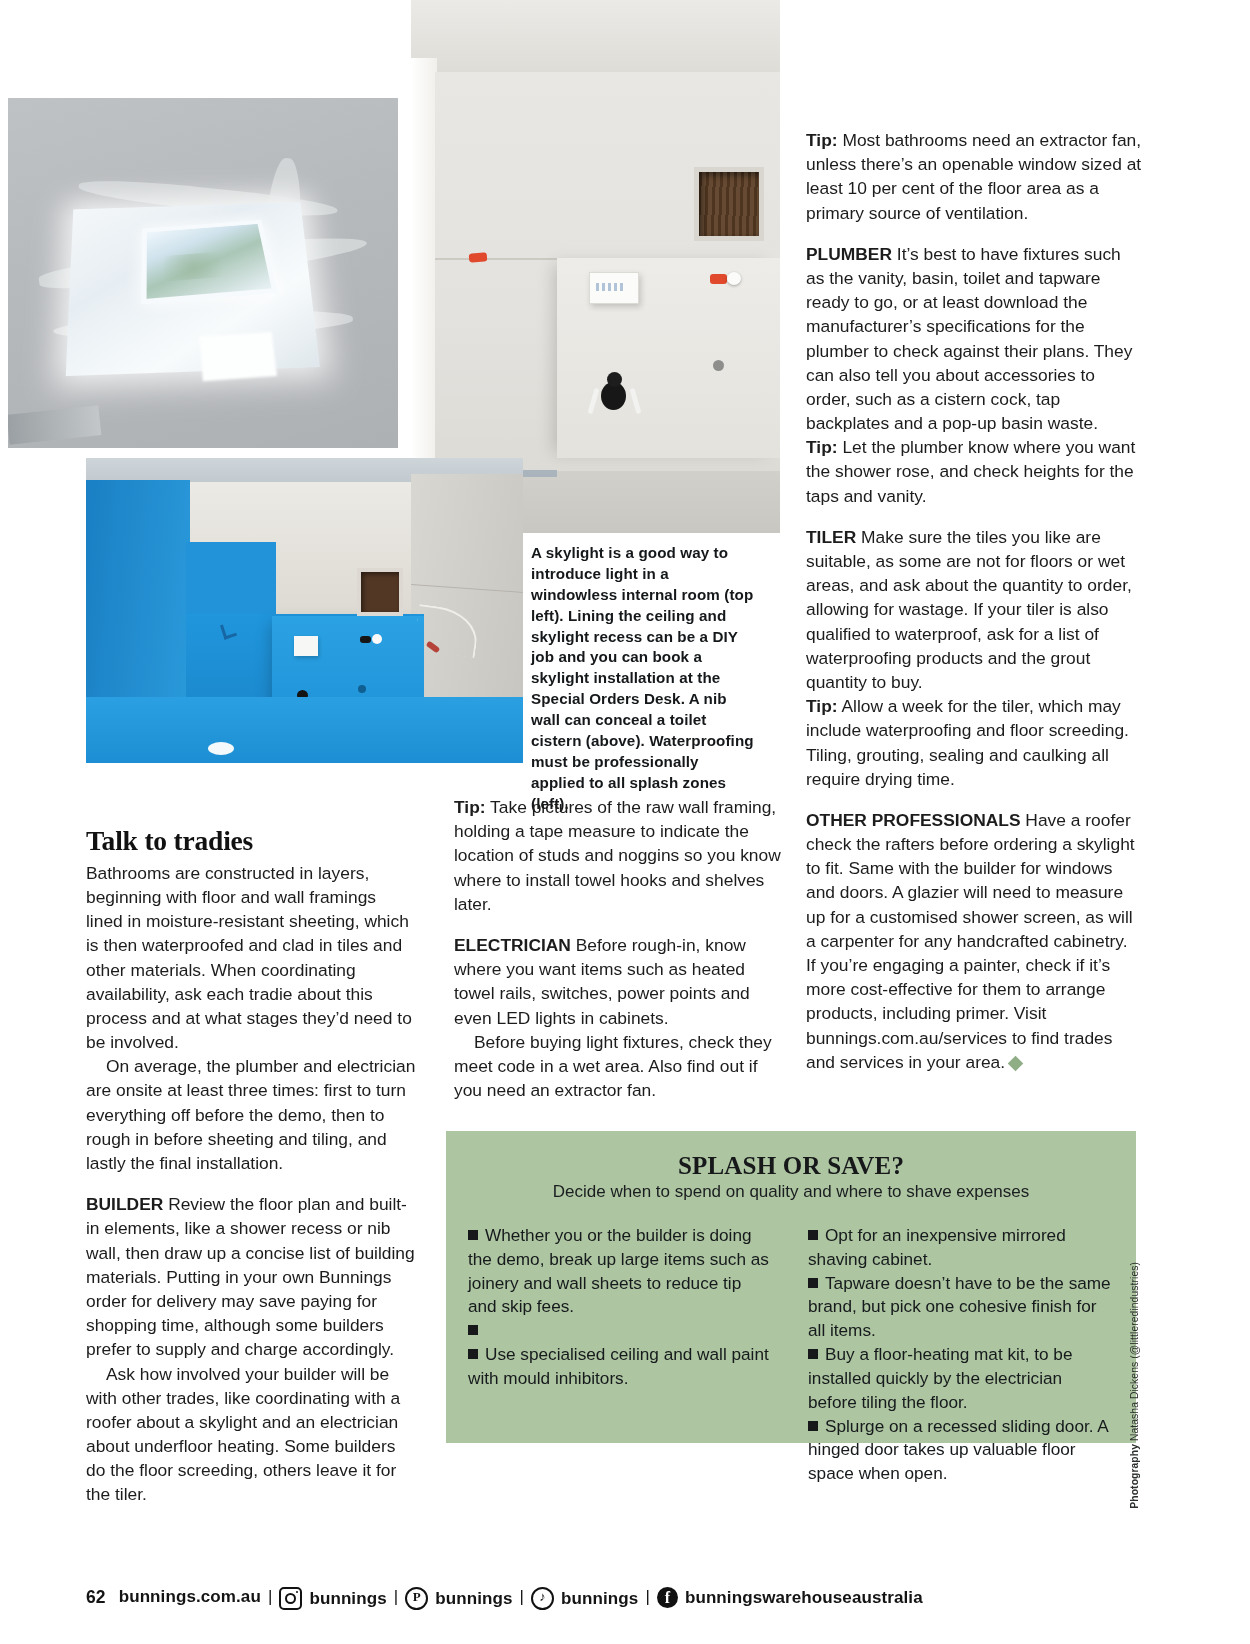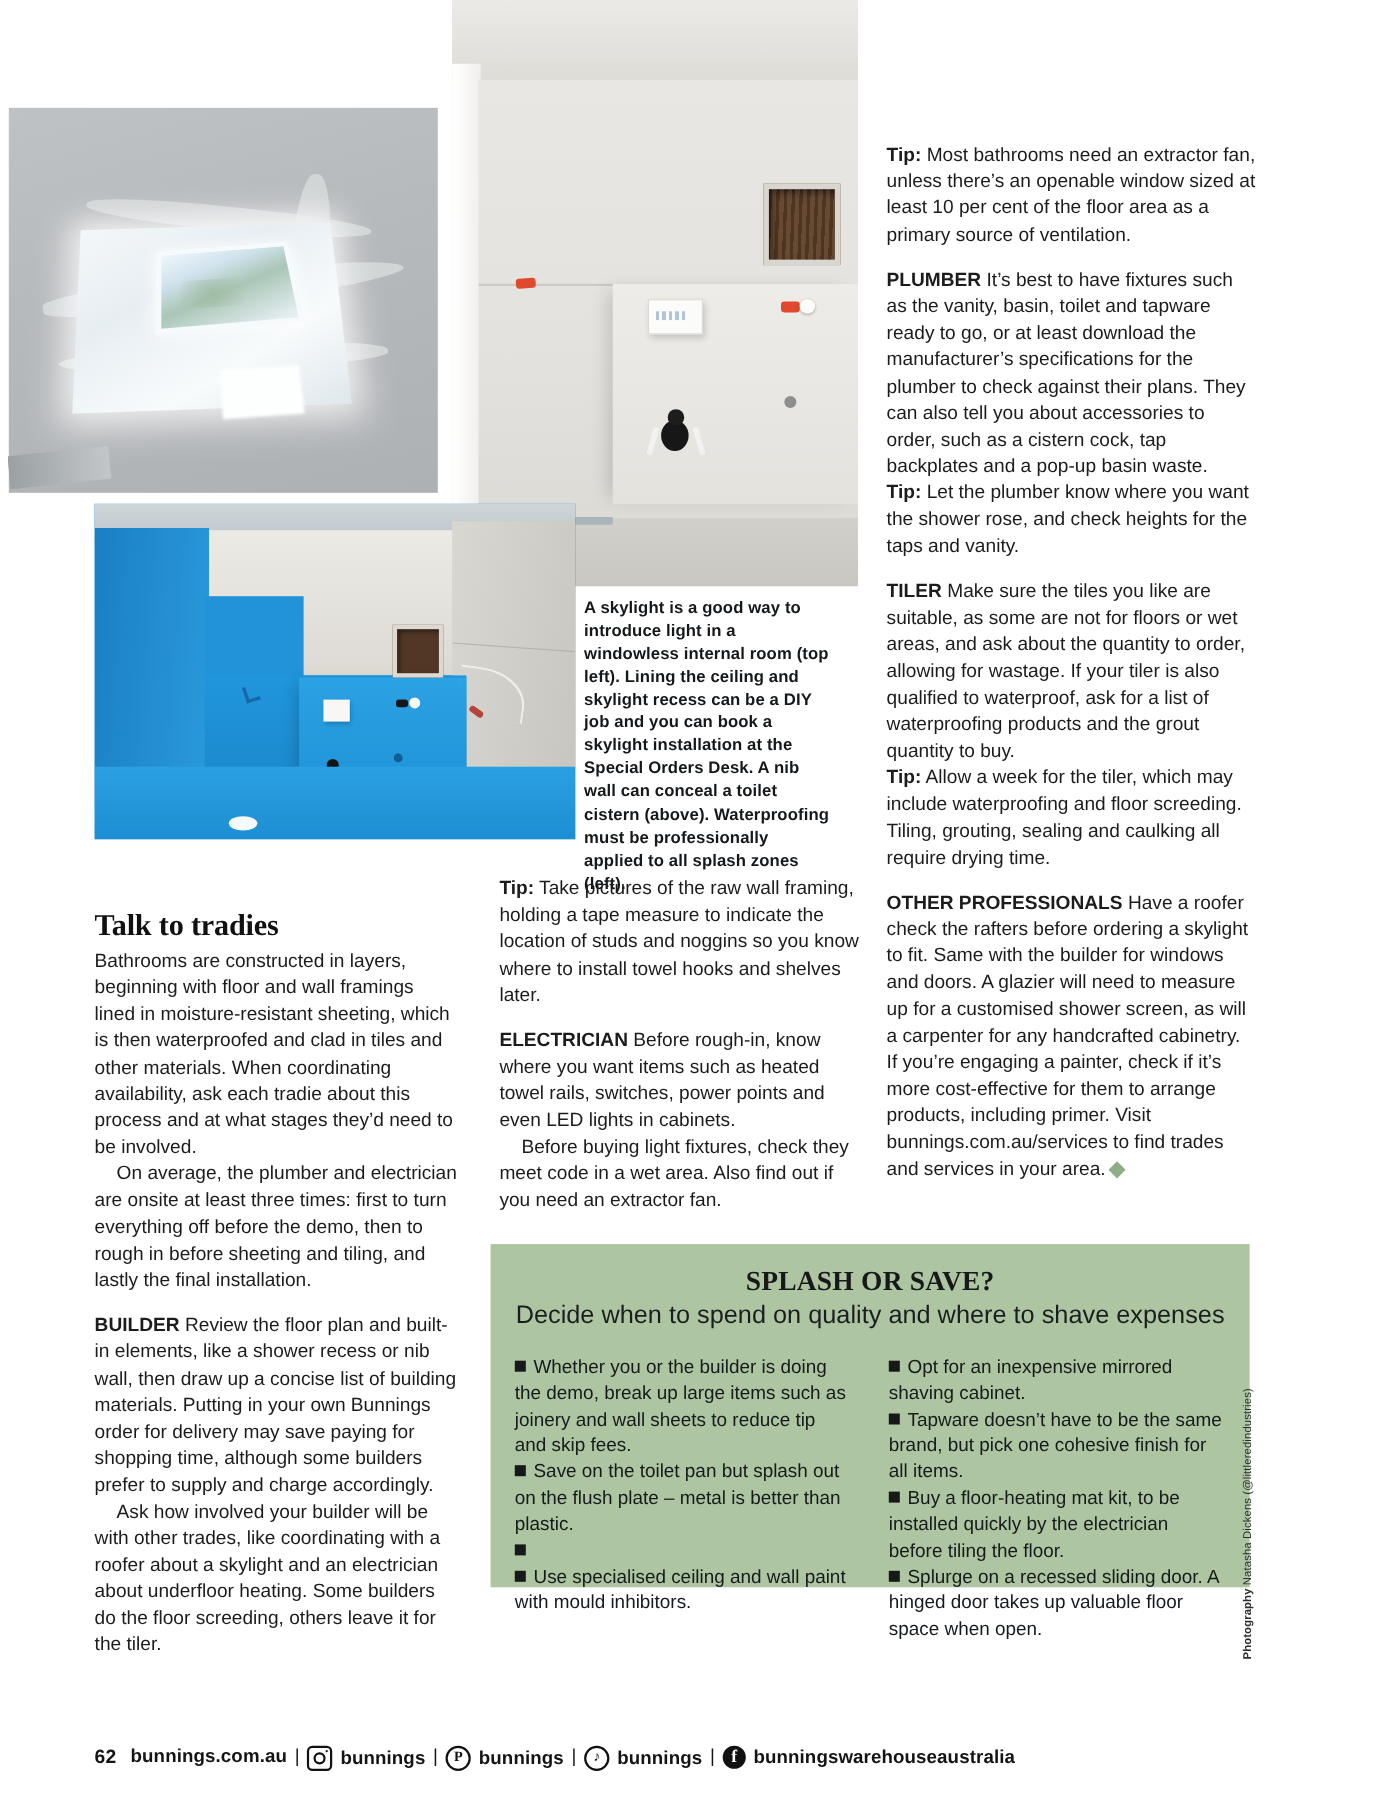--- a/index.html
+++ b/index.html
@@ -152,21 +152,21 @@
 
   
   #splash-panel{
     position:absolute;left:446px;top:1131px;width:690px;height:312px;
     background:#adc5a1;
   }
   .splash-title{
     font-family:"Liberation Serif", serif;font-weight:700;
     font-size:25px;text-align:center;margin:21px 0 2px;color:#16181a;letter-spacing:.2px;
   }
-  .splash-sub{font-size:23px;text-align:center;margin:0 0 22px;color:#1b1e20;}
+  .splash-sub{font-size:17px;text-align:center;margin:0 0 22px;color:#1b1e20;}
   .splash-cols{display:flex;gap:34px;padding:0 22px;}
   .splash-col{flex:1;font-size:17.2px;line-height:1.385;color:#161a1c;}
   .splash-col p{margin:0;}
   .sq{display:inline-block;width:10px;height:10px;background:#16181a;
     margin-right:7px;vertical-align:1px;}
 
   
   #photo-credit{
     position:absolute;left:1129px;top:1262px;
     transform-origin:left top;transform:rotate(-90deg) translate(-100%,0);
@@ -294,21 +294,20 @@
         <span class="ind">Before buying light fixtures, check they meet code in a wet area. Also find out if you need an extractor fan.</span>
       </p>
   </div>
 
   <div id="splash-panel">
     <div class="splash-title">SPLASH OR SAVE?</div>
     <div class="splash-sub">Decide when to spend on quality and where to shave expenses</div>
     <div class="splash-cols">
       <div class="splash-col">
         <p><span class="sq"></span><span>Whether you or the builder is doing the demo, break up large items such as joinery and wall sheets to reduce tip and skip fees.</span></p>
-        <p><span class="sq"></span><span>Save on the toilet pan but splash out on the flush plate – metal is better than plastic.</span></p>
         <p><span class="sq"></span></p>
         <p><span class="sq"></span><span>Use specialised ceiling and wall paint with mould inhibitors.</span></p>
       </div>
       <div class="splash-col">
         <p><span class="sq"></span><span>Opt for an inexpensive mirrored shaving cabinet.</span></p>
         <p><span class="sq"></span><span>Tapware doesn’t have to be the same brand, but pick one cohesive finish for all items.</span></p>
         <p><span class="sq"></span><span>Buy a floor-heating mat kit, to be installed quickly by the electrician before tiling the floor.</span></p>
         <p><span class="sq"></span><span>Splurge on a recessed sliding door. A hinged door takes up valuable floor space when open.</span></p>
       </div>
     </div>

